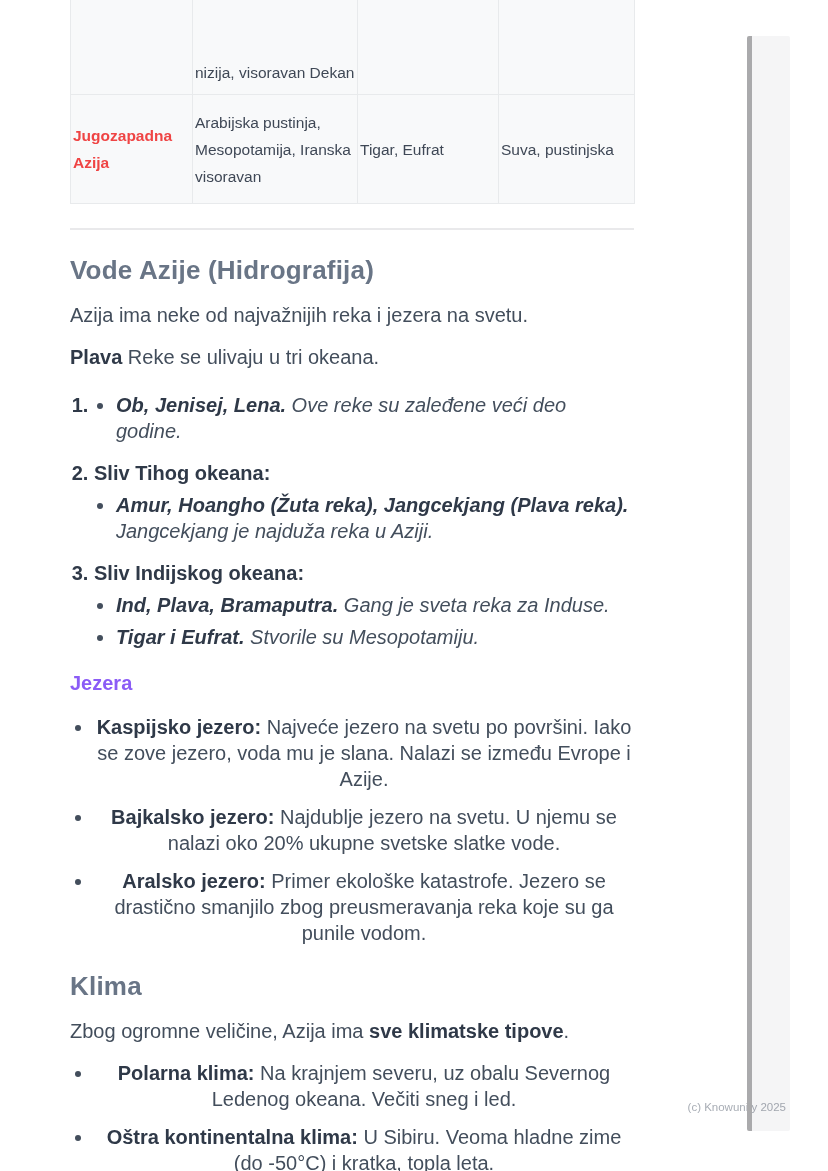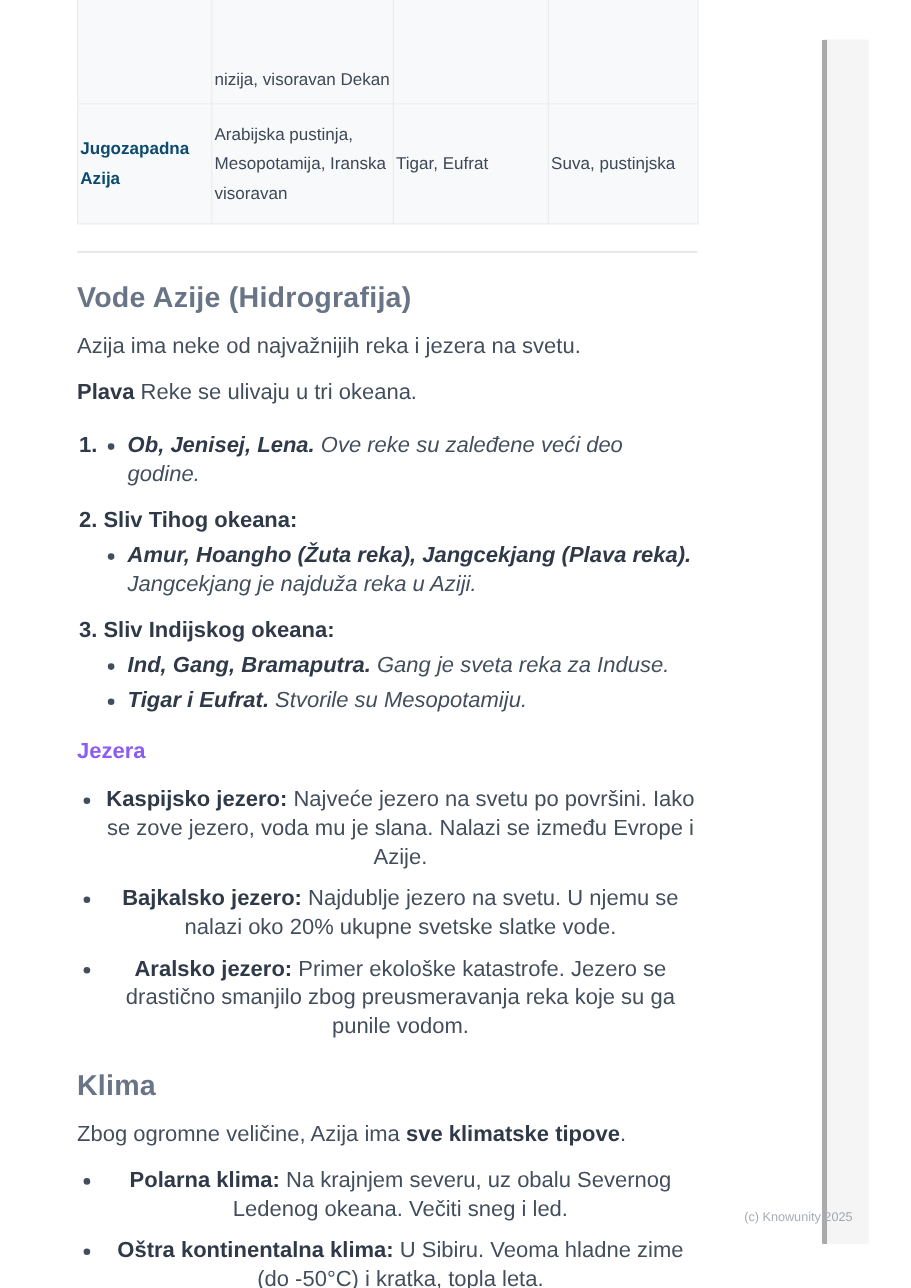--- a/index.html
+++ b/index.html
@@ -27,21 +27,21 @@
   }
   table.geo-table td {
     background: #f8f9fa;
     border: 1px solid #e8eaec;
     padding: 12px 2px;
     vertical-align: middle;
     overflow: hidden;
   }
   tr.row-partial td { height: 74px; vertical-align: bottom; padding-bottom: 8px; border-top: none; }
   tr.row-sw td { height: 84px; }
-  td.cell-region { font-weight: bold; color: #0c4a6e; }
+  td.cell-region { font-weight: bold; color: #ef4444; }
   .col-region { width: 122px; } .col-relief { width: 165px; }
   .col-rivers { width: 141px; } .col-climate { width: 136px; }
   
   hr.divider {
     border: none; border-top: 2px solid #e9e9eb;
     margin: 24px 0 0 0;
   }
   h2 {
     font-size: 26px; font-weight: 600;
     color: #697586;
@@ -54,21 +54,21 @@
   ol.basins { margin: 22px 0 16px 0; padding-left: 24px; }
   ol.basins > li { margin-bottom: 16px; color: #2f3948; font-weight: bold; }
   ol.basins ul { margin: 4px 0 0 0; padding-left: 22px; list-style: disc; font-style: italic; }
   ol.basins ul > li { margin: 6px 0; font-weight: normal; color: #434e5c; }
   ul.plain { margin: 16px 0 24px 0; padding-left: 24px; list-style: disc; }
   ul.plain > li { margin-bottom: 12px; text-align: center; }
   .jezera { font-weight: bold; color: #8b5cf6; margin: 20px 0 18px 0; }
   
   .footer-note {
     position: absolute;
-    top: 1101px; right: 53px;
+    top: 1101px; right: 42px;
     font-size: 11.5px;
     color: #a8adb5;
   }
   .scroll-strip {
     position: absolute;
     left: 747px; top: 36px;
     width: 38px; height: 1095px;
     background: rgba(60, 60, 70, 0.05);
     border-left: 5px solid #aaaaac;
     border-radius: 2px;
@@ -118,21 +118,21 @@
     </li>
     <li>
       <strong>Sliv Tihog okeana:</strong>
       <ul>
         <li><strong>Amur, Hoangho (Žuta reka), Jangcekjang (Plava reka).</strong><span> Jangcekjang je najduža reka u Aziji.</span></li>
       </ul>
     </li>
     <li>
       <strong>Sliv Indijskog okeana:</strong>
       <ul>
-        <li><strong>Ind, Gang, Bramaputra.</strong><span> Gang je sveta reka za Induse.</span></li>
+        <li><strong>Ind, Plava, Bramaputra.</strong><span> Gang je sveta reka za Induse.</span></li>
         <li><strong>Tigar i Eufrat.</strong><span> Stvorile su Mesopotamiju.</span></li>
       </ul>
     </li>
   </ol>
 
   <p class="jezera">Jezera</p>
 
   <ul class="plain">
     <li><strong>Kaspijsko jezero:</strong><span> Najveće jezero na svetu po površini. Iako se zove jezero, voda mu je slana. Nalazi se između Evrope i Azije.</span></li>
     <li><strong>Bajkalsko jezero:</strong><span> Najdublje jezero na svetu. U njemu se nalazi oko 20% ukupne svetske slatke vode.</span></li>

